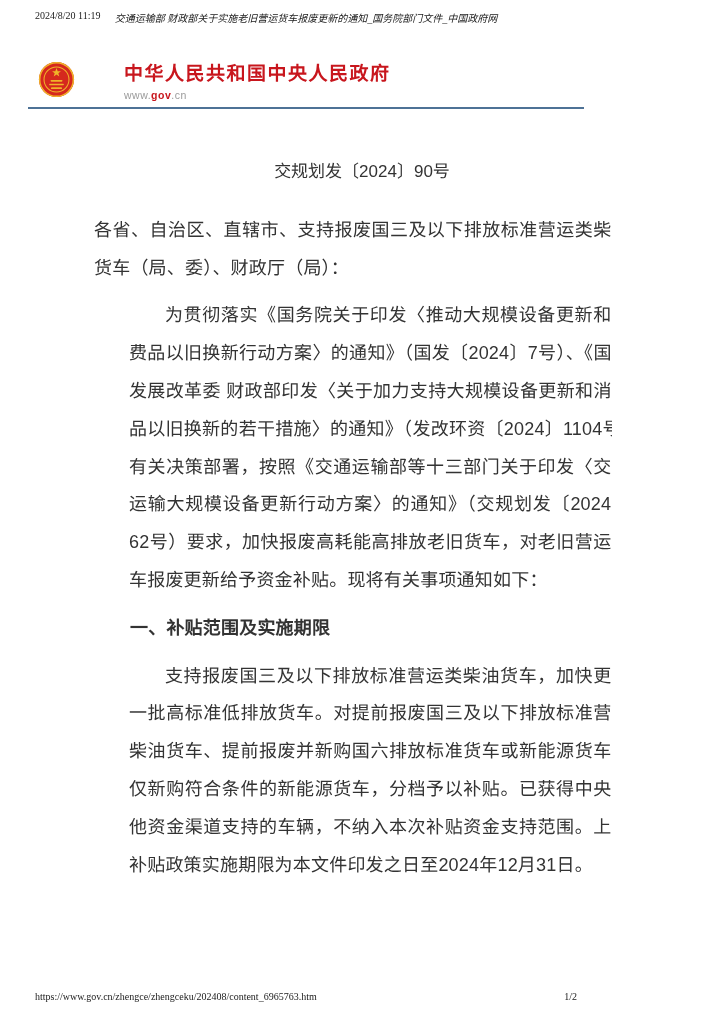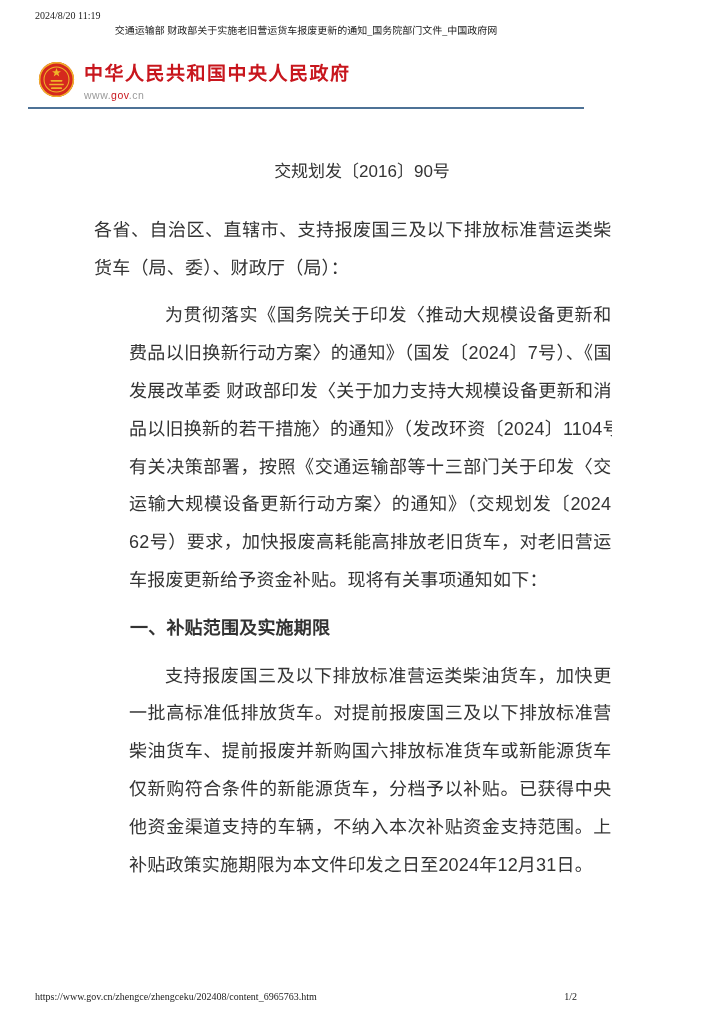--- a/index.html
+++ b/index.html
@@ -20,46 +20,47 @@
     font-family:"Liberation Sans",sans-serif;
   }
   
   .print-header{
     position:absolute;top:10px;left:35px;right:35px;height:14px;
     font-family:"Liberation Serif","DejaVu Serif",serif;
     font-size:10px;color:#1a1a1a;
   }
   .print-date{position:absolute;left:0;top:0;white-space:nowrap;}
   .print-title{
-    position:absolute;left:50%;top:12px;transform:translateX(-50%);
+    position:absolute;left:50%;top:0;transform:translateX(-50%);
     white-space:nowrap;
+    font-style:italic;
   }
   
   .banner{
     position:absolute;top:61px;left:38px;
     display:flex;align-items:flex-start;gap:9px;
   }
   .emblem{display:block;width:37px;height:37px;flex:0 0 auto;}
   .emblem svg{display:block;width:100%;height:100%;}
-  .banner-text{padding-top:2px;}
+  .banner-text{padding-top:2px;margin-left:40px;}
   .site-name{
     color:var(--brand_red);
     font-weight:bold;
     font-size:19px;
     letter-spacing:1.5px;
     line-height:1.2;
     white-space:nowrap;
   }
   .site-url{
     margin-top:3px;
     font-size:10.5px;
     color:var(--url_gray);
     letter-spacing:0.5px;
   }
-  .site-url .gov-red{color:var(--brand_red);font-weight:normal;}
+  .site-url .gov-red{color:var(--brand_red);font-weight:bold;}
   .divider{
     position:absolute;top:107px;left:28px;right:28px;height:2px;
     background:var(--divider_blue);
   }
   
   .document{
     position:absolute;top:160px;left:94px;width:536px;
     color:var(--text_dark);
   }
   .doc-title{
@@ -117,21 +118,21 @@
     </span>
     <div class="banner-text">
       <div class="site-name">中华人民共和国中央人民政府</div>
       <div class="site-url"><span>www.</span><span class="gov-red">gov</span><span>.cn</span></div>
     </div>
   </div>
 
   <div class="divider"></div>
 
   <main class="document">
-    <div class="doc-number">交规划发〔2016〕90号</div>
+    <div class="doc-number">交规划发〔2024〕90号</div>
     <p>各省、自治区、直辖市、支持报废国三及以下排放标准营运类柴油货车（局、委）、财政厅（局）：</p>
     <p class="indent">为贯彻落实《国务院关于印发〈推动大规模设备更新和消费品以旧换新行动方案〉的通知》（国发〔2024〕7号）、《国家发展改革委 财政部印发〈关于加力支持大规模设备更新和消费品以旧换新的若干措施〉的通知》（发改环资〔2024〕1104号）有关决策部署，按照《交通运输部等十三部门关于印发〈交通运输大规模设备更新行动方案〉的通知》（交规划发〔2024〕62号）要求，加快报废高耗能高排放老旧货车，对老旧营运货车报废更新给予资金补贴。现将有关事项通知如下：</p>
     <h2 class="section-heading">一、补贴范围及实施期限</h2>
     <p class="indent">支持报废国三及以下排放标准营运类柴油货车，加快更新一批高标准低排放货车。对提前报废国三及以下排放标准营运柴油货车、提前报废并新购国六排放标准货车或新能源货车、仅新购符合条件的新能源货车，分档予以补贴。已获得中央其他资金渠道支持的车辆，不纳入本次补贴资金支持范围。上述补贴政策实施期限为本文件印发之日至2024年12月31日。</p>
   </main>
 
   <footer class="print-footer">
     <span>https://www.gov.cn/zhengce/zhengceku/202408/content_6965763.htm</span>
     <span>1/2</span>
   </footer>

